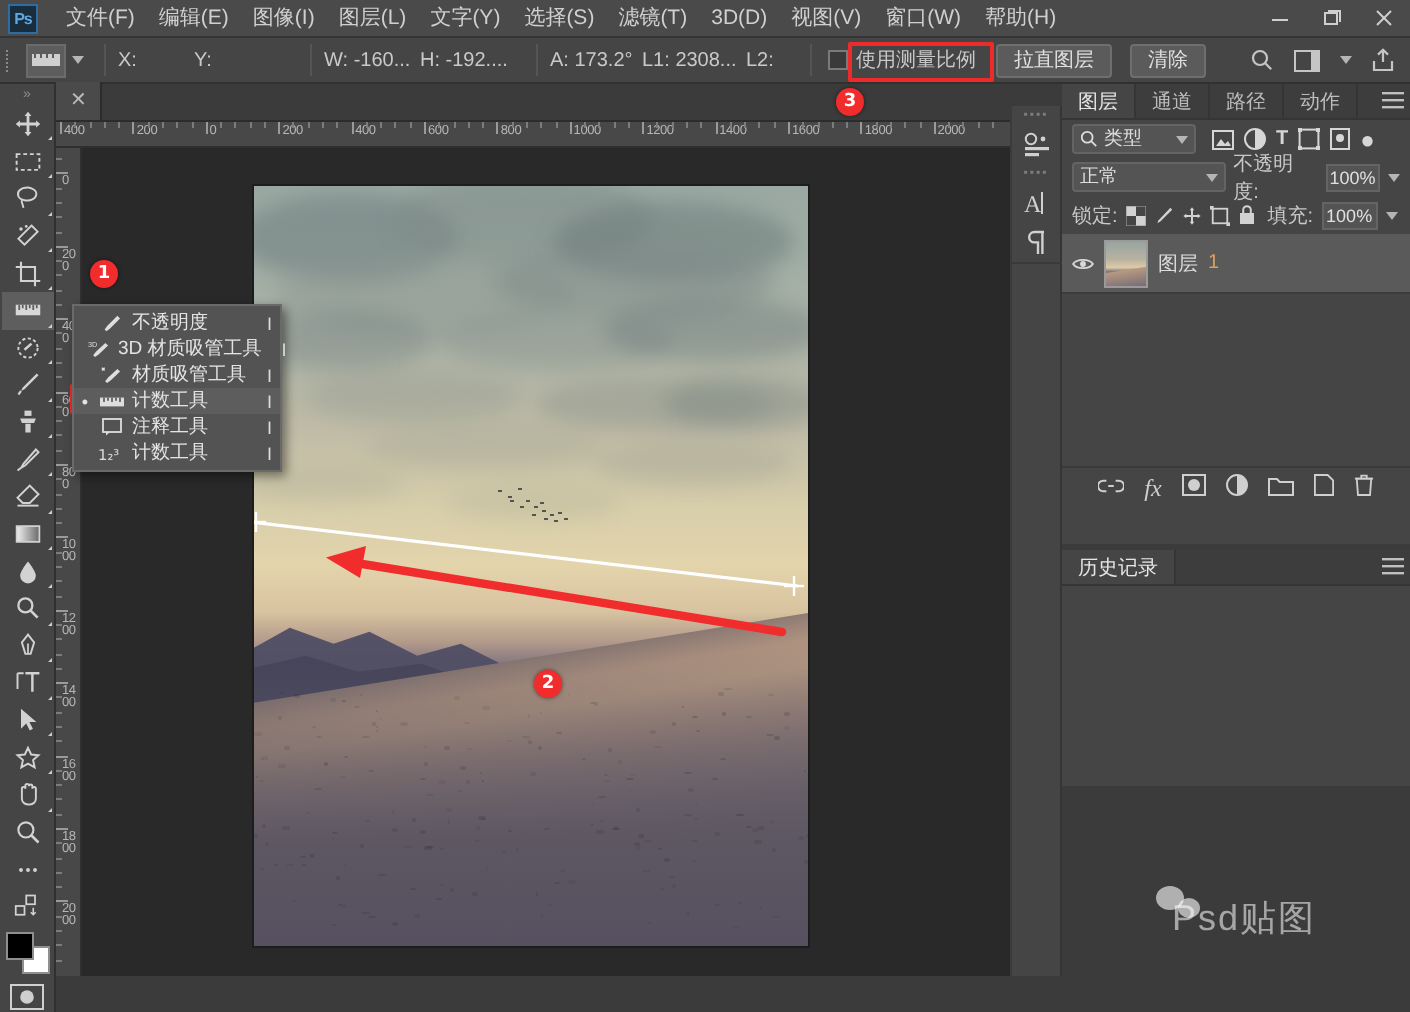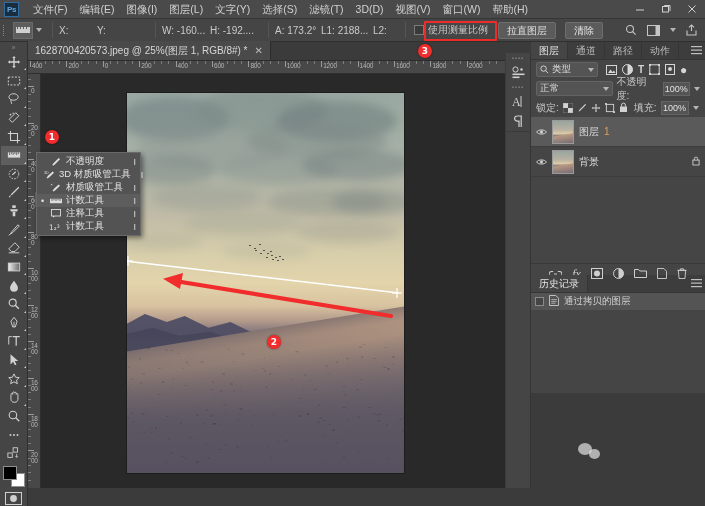--- a/index.html
+++ b/index.html
@@ -464,21 +464,21 @@
       <div class="caret-dn"></div>
     </div>
     <div class="opt-sep"></div>
     <div class="opt-field" style="width:38px"><span class="lbl">X:</span></div>
     <div class="opt-field" style="width:52px"><span class="lbl">Y:</span></div>
     <div class="opt-sep"></div>
     <div class="opt-field" style="width:48px"><span class="lbl">W:</span> <span>-160...</span></div>
     <div class="opt-field" style="width:52px"><span class="lbl">H:</span> <span>-192....</span></div>
     <div class="opt-sep"></div>
     <div class="opt-field" style="width:46px"><span class="lbl">A:</span> <span>173.2°</span></div>
-    <div class="opt-field" style="width:52px"><span class="lbl">L1:</span> <span>2188...</span></div>
+    <div class="opt-field" style="width:52px"><span class="lbl">L1:</span> <span>2308...</span></div>
     <div class="opt-field" style="width:26px"><span class="lbl">L2:</span></div>
     <div class="opt-sep"></div>
     <div class="checkbox-wrap" style="margin-left:2px">
       <span class="cbox"></span>
       <span>使用测量比例</span>
     </div>
     <div class="opt-btn" style="margin-left:10px">拉直图层</div>
     <div class="opt-btn" style="margin-left:9px">清除</div>
     <div class="opt-right">
       <svg width="12" height="12" viewBox="0 0 12 12">
@@ -671,21 +671,20 @@
     <div class="qmask">
       <svg width="17" height="13" viewBox="0 0 17 13">
           <rect x="0.5" y="0.5" width="16" height="12" fill="none" stroke="#cfcfcf" stroke-width="1"></rect>
           <circle cx="8.5" cy="6.5" r="3.4" fill="#cfcfcf"></circle>
         </svg>
     </div>
   </div>
 
   <div class="tabstrip">
     <div class="doc-tab">
-      <span>1628700420573.jpeg @ 25%(图层 1, RGB/8#) *</span>
       <span class="tab-close">✕</span>
     </div>
   </div>
 
   <div class="ruler-h" id="ruler-h">
       <div class="rh-tick major" style="left: 2px;"></div>
       <div class="rh-lab" style="left: 4px;">400</div>
       <div class="rh-tick" style="left: 9.28px; height: 3px;"></div>
       <div class="rh-tick" style="left: 16.56px; height: 3px;"></div>
       <div class="rh-tick" style="left: 23.84px; height: 3px;"></div>
@@ -1280,39 +1279,20 @@
             </svg>
         </span>
         <span class="thumb">
             <span class="t-sky"></span>
             <span class="t-water"></span>
           </span>
         <span>图层</span>
         <span style="color:#d9a05b">1</span>
       </div>
 
-      <div class="layer-row">
-        <span class="eye">
-          <svg width="11" height="8" viewBox="0 0 12 8">
-              <path d="M0.6 4 C2.5 1 9.5 1 11.4 4 C9.5 7 2.5 7 0.6 4 Z" fill="none" stroke="#d8d8d8" stroke-width="1"></path>
-              <circle cx="6" cy="4" r="1.6" fill="#d8d8d8"></circle>
-            </svg>
-        </span>
-        <span class="thumb">
-            <span class="t-sky"></span>
-            <span class="t-water"></span>
-          </span>
-        <span>背景</span>
-        <span class="layer-lock">
-          <svg width="8" height="10" viewBox="0 0 9 11">
-              <rect x="1" y="4.5" width="7" height="5.5" fill="none" stroke="#cfcfcf" stroke-width="1"></rect>
-              <path d="M2.6 4.5 V3 a1.9 1.9 0 0 1 3.8 0 V4.5" fill="none" stroke="#cfcfcf" stroke-width="1"></path>
-            </svg>
-        </span>
-      </div>
 
       <div style="height:86px; background:#454545;"></div>
 
       <div class="panel-footer">
         <span>
           <svg width="13" height="8" viewBox="0 0 14 8">
               <path d="M5.5 4 H8.5 M4.5 1.2 H2.8 a2.8 2.8 0 0 0 0 5.6 H4.5 M9.5 1.2 H11.2 a2.8 2.8 0 0 1 0 5.6 H9.5" stroke="#cfcfcf" stroke-width="1.1" fill="none"></path>
             </svg>
         </span>
         <span style="font-style:italic; font-family:'Liberation Serif',serif; font-size:12px">fx</span>
@@ -1351,33 +1331,24 @@
       <div class="panel-tabs">
         <div class="ptab active">历史记录</div>
         <div class="pmenu">
           <svg width="11" height="9" viewBox="0 0 11 9">
               <rect y="0" width="11" height="1.2" fill="#c0c0c0"></rect>
               <rect y="3.5" width="11" height="1.2" fill="#c0c0c0"></rect>
               <rect y="7" width="11" height="1.2" fill="#c0c0c0"></rect>
             </svg>
         </div>
       </div>
-      <div class="hist-row current">
-        <span class="hist-cb"></span>
-        <span>
-          <svg width="10" height="11" viewBox="0 0 11 12">
-              <path d="M0.5 0.5 H7.5 L10.5 3.5 V11.5 H0.5 Z" fill="none" stroke="#c9c9c9" stroke-width="1"></path>
-              <path d="M2.5 5 H8.5 M2.5 7 H8.5 M2.5 9 H7" stroke="#c9c9c9" stroke-width="0.8"></path>
-            </svg>
-        </span>
-        <span>通过拷贝的图层</span>
-      </div>
       <div style="height:36px"></div>
     </div>
   </div>
 
 
   <div class="wm-bubbles">
     <span class="wbub" style="left:0; top:0; width:14px; height:12px;"></span>
     <span class="wbub" style="left:11px; top:6px; width:11px; height:10px;"></span>
   </div>
+  <div class="wm-ghost">Psd贴图</div>
 
 </div>
 
 </body></html>

